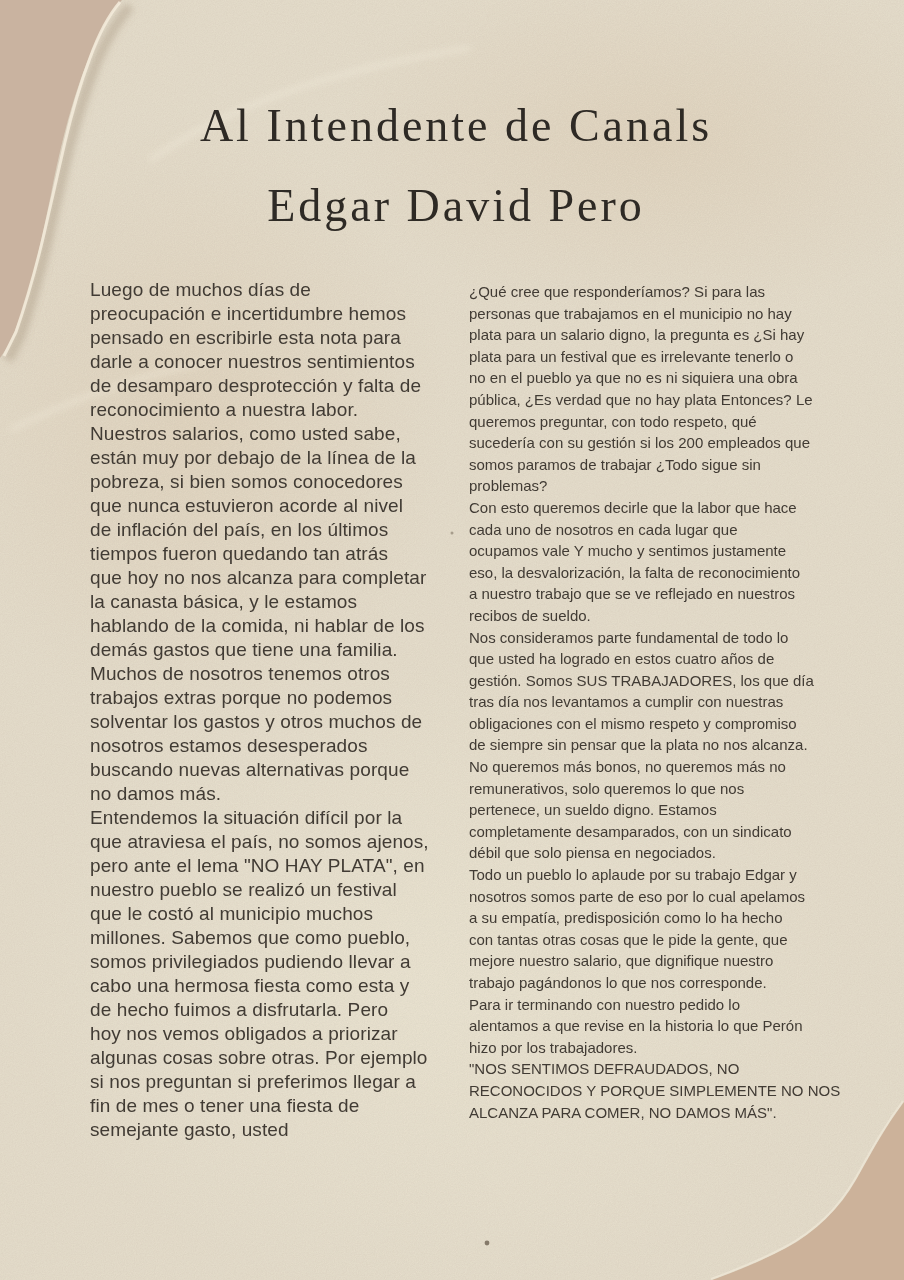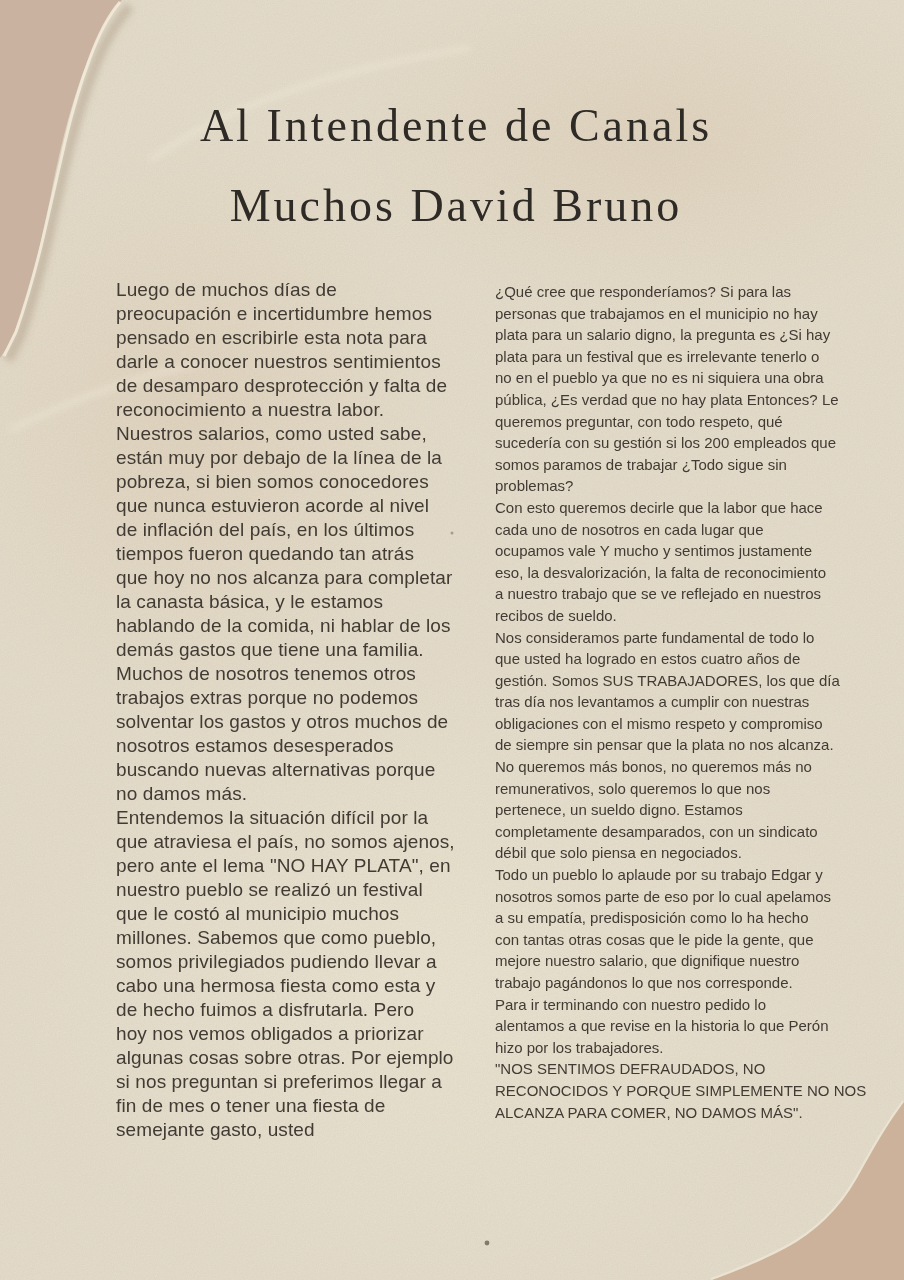--- a/index.html
+++ b/index.html
@@ -46,21 +46,20 @@
     font-size: 46px;
     line-height: 80px;
     letter-spacing: 3px;
     color: var(--title-text);
   }
   .col {
     position: absolute;
     z-index: 2;
     white-space: pre-line;
     color: var(--body-text);
-    margin-left: 26px;
   }
   .col-left {
     left: 90px;
     top: 278px;
     width: 368px;
     font-size: 19px;
     line-height: 24px;
     letter-spacing: 0.1px;
   }
   .col-right {
@@ -115,21 +114,21 @@
 
   <path class="corner-br" d="M904,1102 C886,1126 874,1148 856,1180 C840,1208 816,1232 786,1248 C762,1261 734,1272 712,1280 L904,1280 Z"></path>
   <path class="edge-light" d="M903,1101 C885,1125 873,1147 855,1179 C839,1207 815,1231 785,1247 C761,1260 733,1271 711,1279" stroke-width="2" opacity="0.55"></path>
 
   <circle class="speck" cx="487" cy="1243" r="2.4" opacity="0.8"></circle>
   <circle class="speck" cx="452" cy="533" r="1.5" opacity="0.5"></circle>
 </svg>
 
 <div class="title-block">
   <div>Al Intendente de Canals</div>
-  <div>Muchos David Bruno</div>
+  <div>Edgar David Pero</div>
 </div>
 
 <div class="col col-left">Luego de muchos días de
 preocupación e incertidumbre hemos
 pensado en escribirle esta nota para
 darle a conocer nuestros sentimientos
 de desamparo desprotección y falta de
 reconocimiento a nuestra labor.
 Nuestros salarios, como usted sabe,
 están muy por debajo de la línea de la

